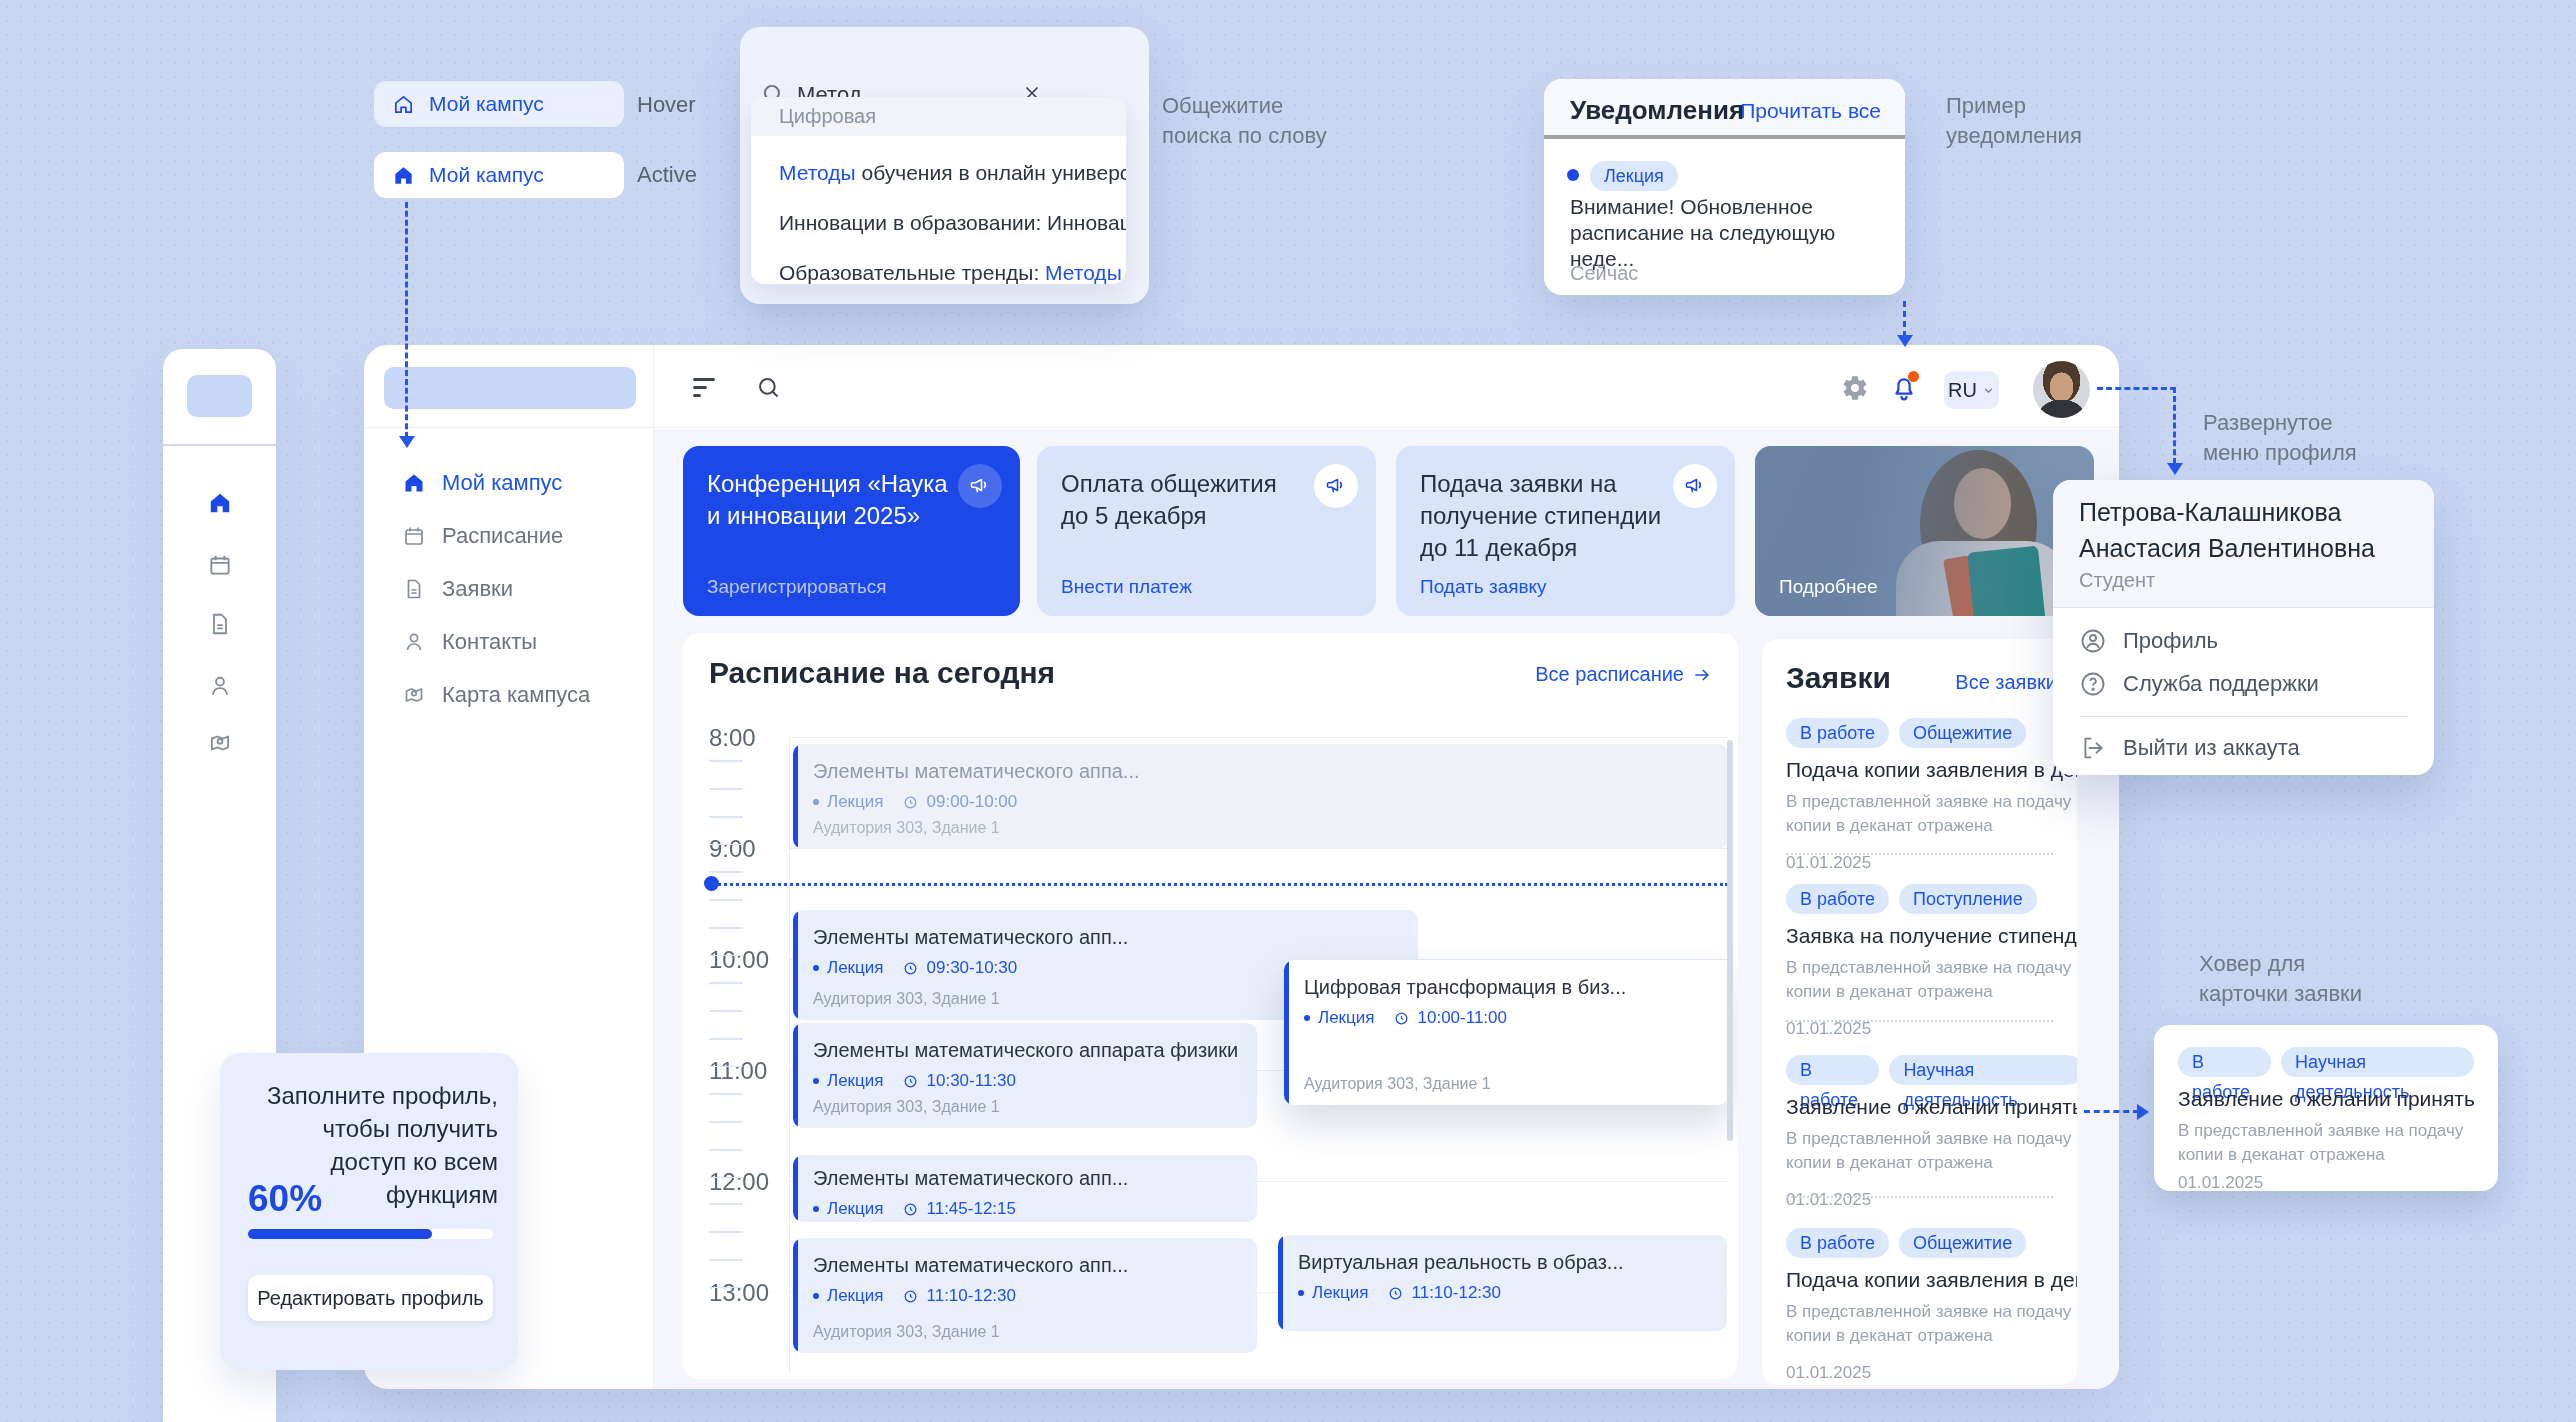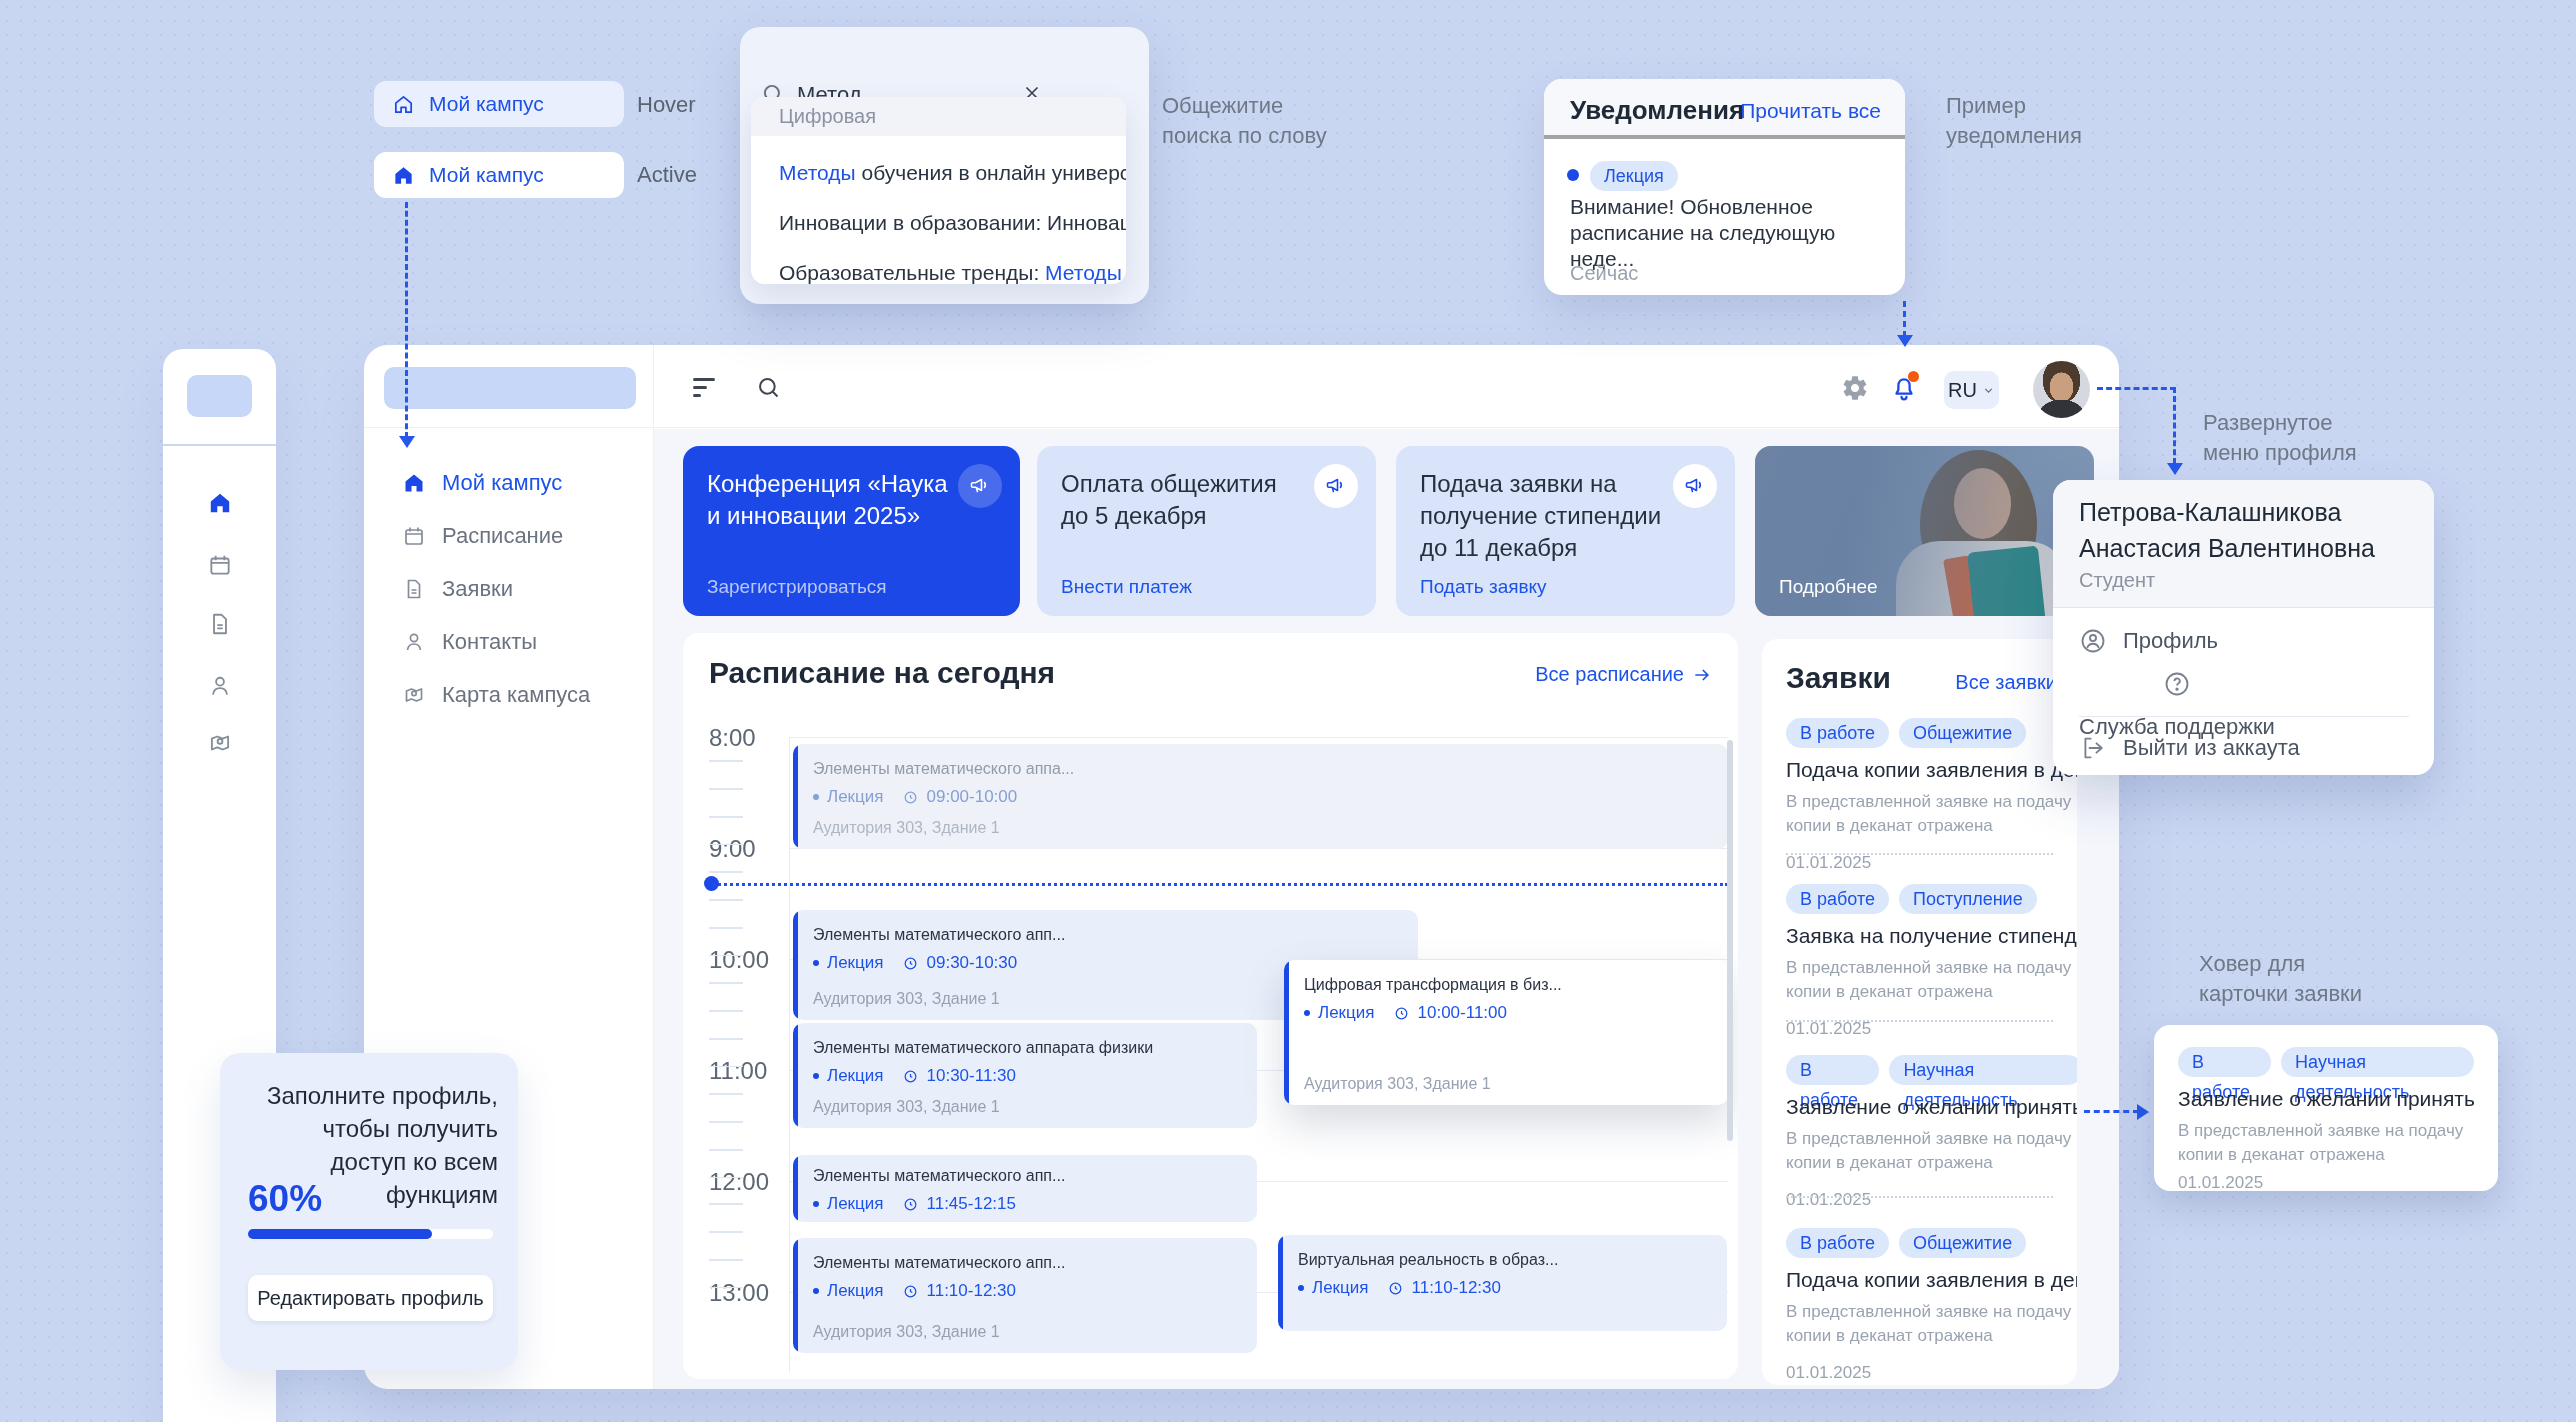--- a/index.html
+++ b/index.html
@@ -100,21 +100,21 @@
   .panel-title{font-size:30px;font-weight:600;color:#1f2937;}
   .panel-link{font-size:20px;color:#1d52e9;display:flex;align-items:center;gap:8px;}
   .hourlbl{left:26px;font-size:24px;color:#5d6673;}
   .hline{left:106px;width:939px;height:1px;background:#e8ecf4;}
   .vline{left:106px;top:104px;width:1px;height:636px;background:#e8ecf4;}
   .ticks{left:26px;width:34px;height:85px;background:repeating-linear-gradient(to bottom,#dfe6f3 0 2px,transparent 2px 28px);}
   .nowline{left:30px;top:250px;width:1015px;height:0;border-top:3px dotted #2050e8;z-index:4;}
   .nowdot{left:21px;top:243px;width:15px;height:15px;border-radius:50%;background:#1c49e5;z-index:4;}
   .ev{background:#e9effa;border-radius:10px;box-sizing:border-box;padding:16px 18px 14px 20px;overflow:hidden;z-index:2;}
   .ev .stripe{position:absolute;left:0;top:0;bottom:0;width:5px;background:#1c49e5;border-radius:4px 0 0 4px;}
-  .ev .etitle{font-size:16px;font-weight:500;color:#2b3442;white-space:nowrap;overflow:hidden;}
+  .ev .etitle{font-size:20px;font-weight:500;color:#2b3442;white-space:nowrap;overflow:hidden;}
   .ev .emeta{margin-top:9px;display:flex;align-items:center;gap:8px;font-size:17px;color:#1d52e9;}
   .ev .emeta .mdot{width:6px;height:6px;border-radius:50%;background:#1c49e5;}
   .ev .emeta .clock{width:17px;height:17px;margin-left:10px;color:#1d52e9;}
   .ev .eloc{position:absolute;left:20px;bottom:12px;font-size:16px;color:#98a1b2;}
   .ev.past{background:#eef1f8;}
   .ev.past .etitle{color:#919bab;}
   .ev.past .emeta{color:#84a0d4;}
   .ev.past .emeta .mdot{background:#84a0d4;}
   .ev.past .emeta .clock{color:#84a0d4;}
   .ev.past .eloc{color:#aeb6c4;}
@@ -600,21 +600,21 @@
     <div class="pmenu-item" style="top:147px;">
       <span class="micon">
           <svg viewBox="0 0 24 24" width="28" height="28" fill="none" stroke="currentColor" stroke-width="1.6">
             <circle cx="12" cy="12" r="9"></circle>
             <circle cx="12" cy="9.5" r="2.6"></circle>
             <path d="M7 18c.8-2.4 2.6-3.6 5-3.6s4.2 1.2 5 3.6"></path>
           </svg>
         </span>
       <span>Профиль</span>
     </div>
-    <div class="pmenu-item" style="top:190px;flex-direction:column;">
+    <div class="pmenu-item" style="top:190px;">
       <span class="micon">
           <svg viewBox="0 0 24 24" width="28" height="28" fill="none" stroke="currentColor" stroke-width="1.6">
             <circle cx="12" cy="12" r="9"></circle>
             <path d="M9.8 9.5a2.3 2.3 0 1 1 3.3 2.1c-.8.4-1.1.9-1.1 1.7"></path>
             <circle cx="12" cy="16.4" r="0.6" fill="currentColor"></circle>
           </svg>
         </span>
       <span>Служба поддержки</span>
     </div>
     <div class="pmenu-div" style="top:236px;"></div>

